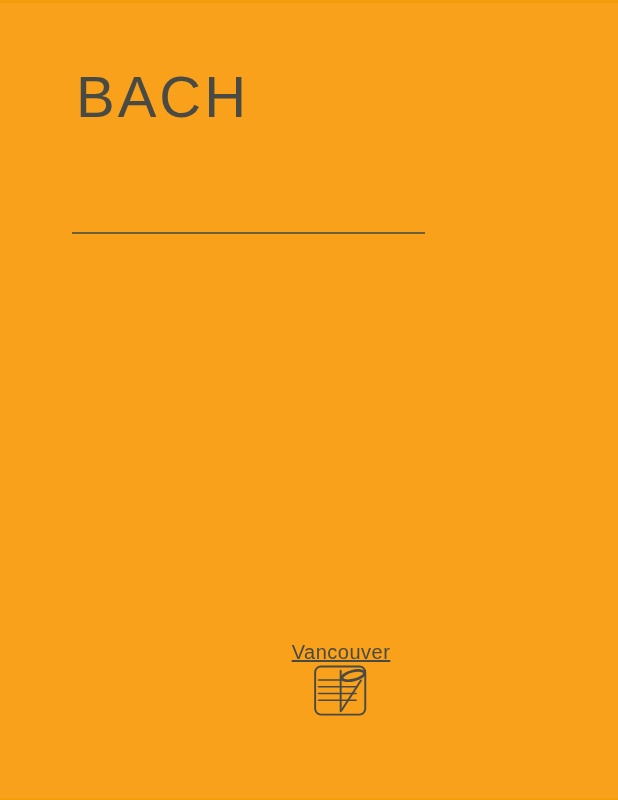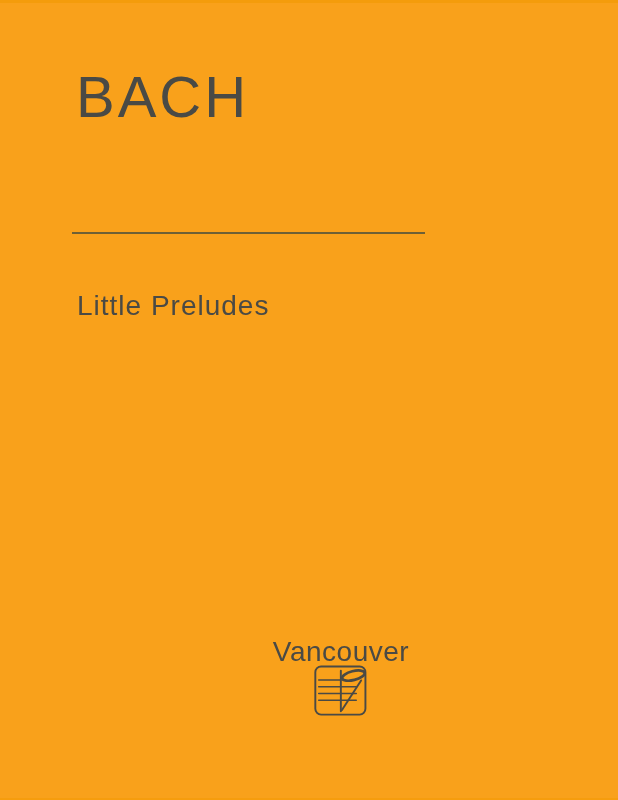--- a/index.html
+++ b/index.html
@@ -74,23 +74,24 @@
     transform: translateX(-50%);
     text-align: center;
     white-space: nowrap;
   }
   .publisher-name {
     font-size: 22px;
     line-height: 26px;
     letter-spacing: 0.5px;
   }
   .publisher-city {
-    font-size: 28px;
+    font-size: 20px;
     line-height: 22px;
     letter-spacing: 0.5px;
+    text-decoration: underline;
   }
   .publisher-logo {
     margin-top: 2px;
     display: inline-block;
   }
   .publisher-logo svg {
     display: block;
     stroke: var(--ink, #4A4A45);
   }
 </style>
@@ -99,21 +100,20 @@
 
 <div class="page">
 
   <div class="edge-top"></div>
   <div class="edge-bottom"></div>
 
   <div class="composer">BACH</div>
 
   <div class="divider"></div>
 
-  <div class="work-title">Little Preludes</div>
 
 
 
   <div class="publisher-block">
     <div class="publisher-city">Vancouver</div>
     <span class="publisher-logo">
       <svg width="54" height="53" viewBox="0 0 56 55" fill="none" stroke-linecap="round">
 
         <rect x="1.5" y="1.5" width="52" height="50" rx="6" stroke-width="2"></rect>
 

